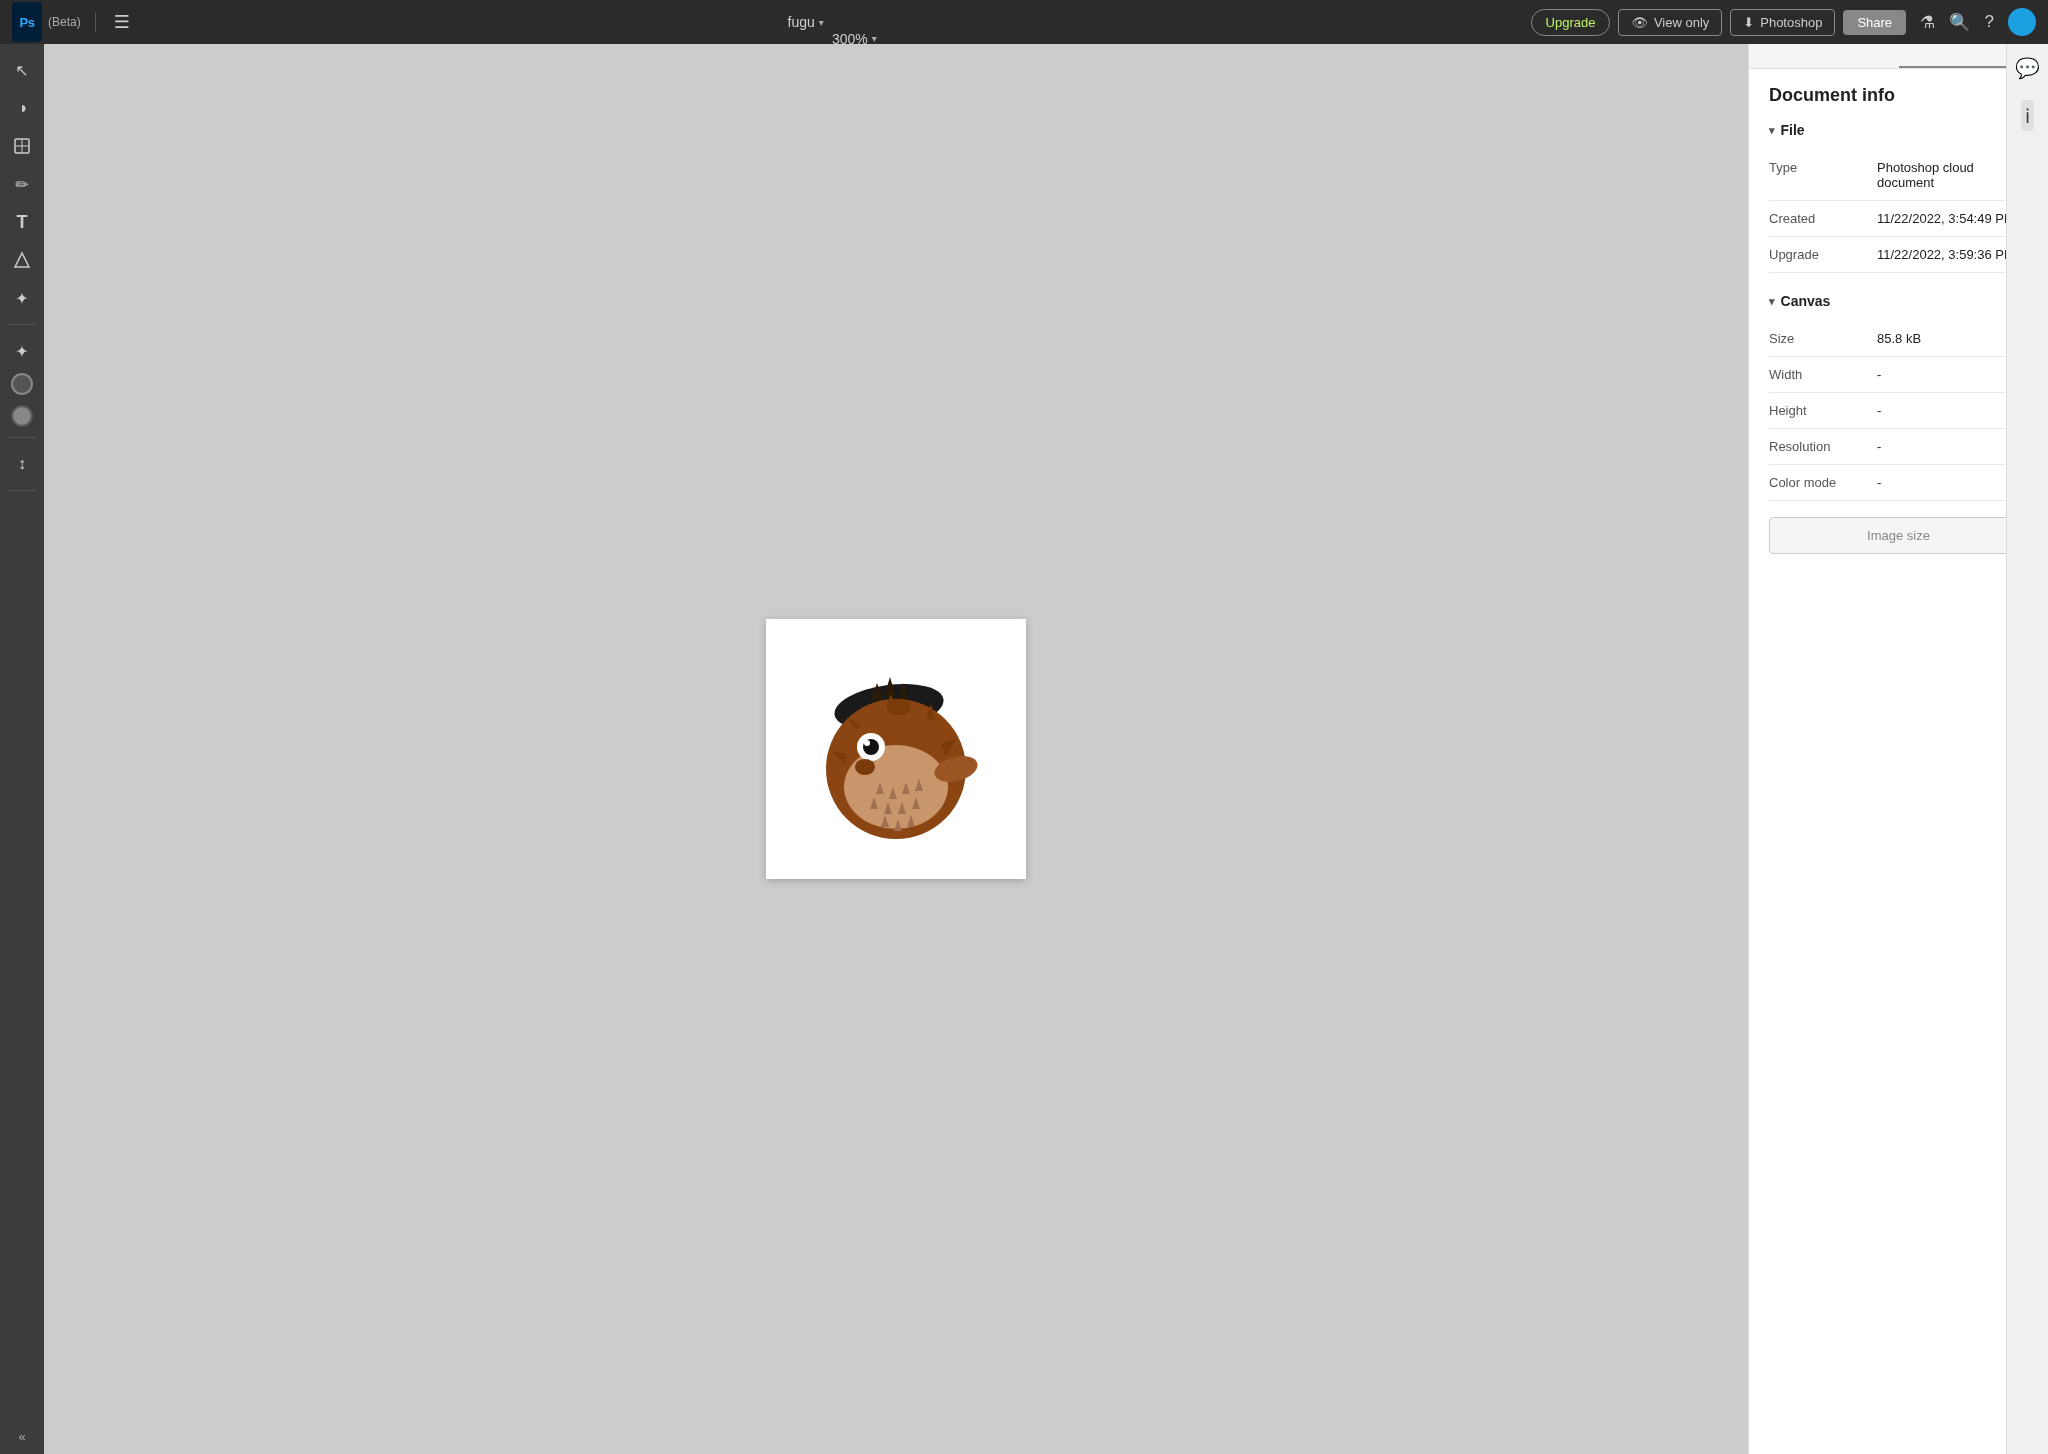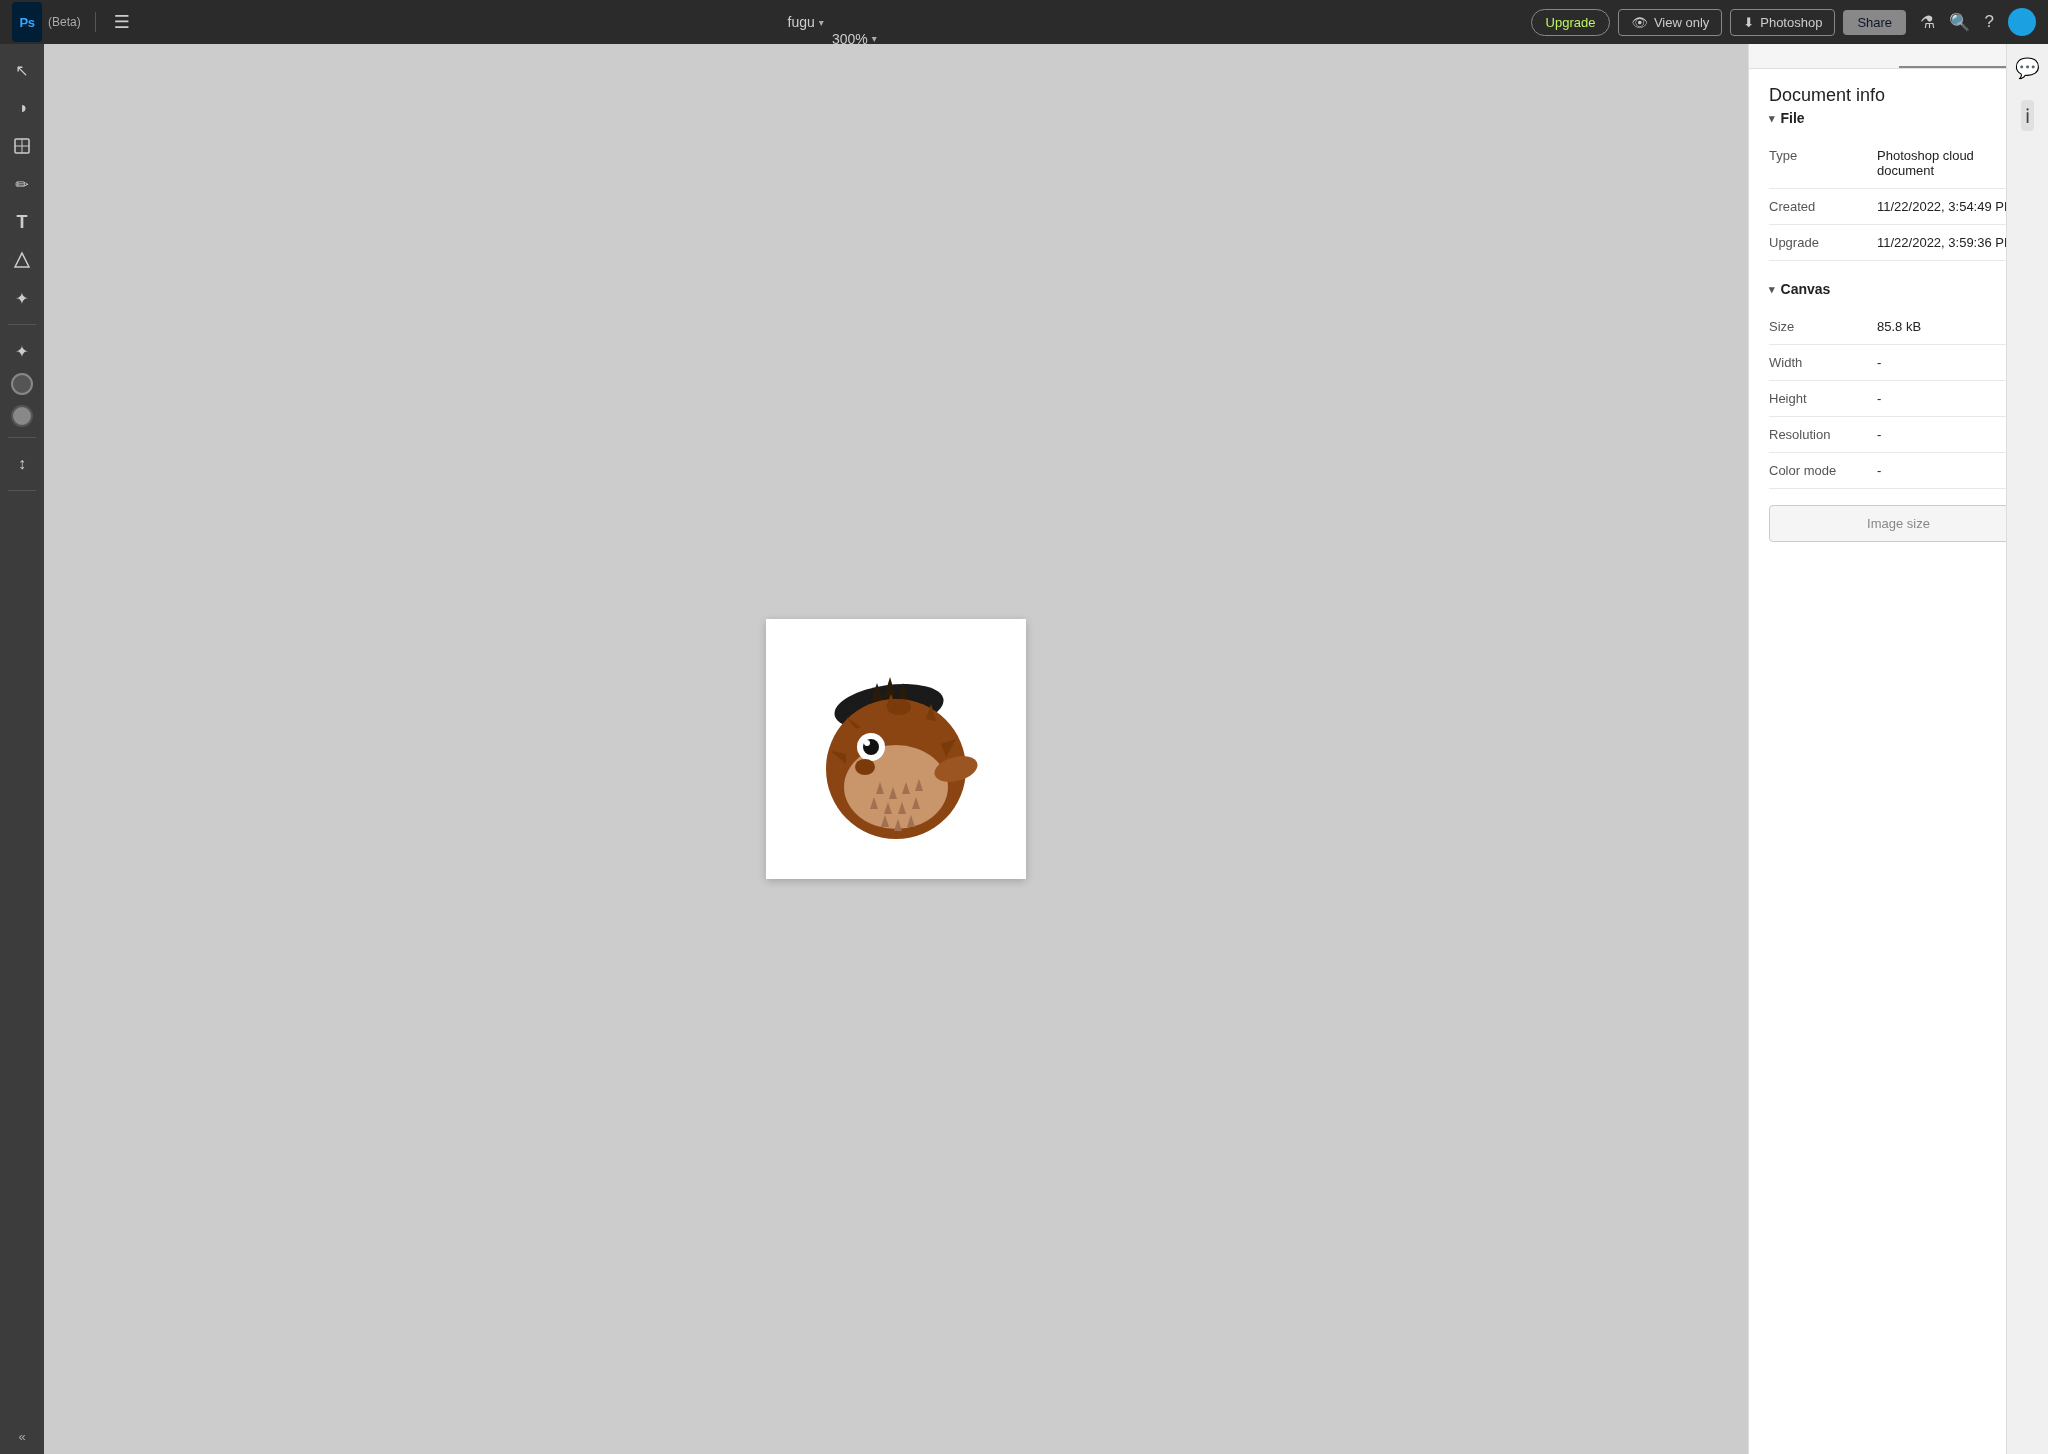--- a/index.html
+++ b/index.html
@@ -33,21 +33,21 @@
       background: transparent; color: #ccc; font-size: 13px; cursor: pointer;
       display: flex; align-items: center; gap: 6px;
     }
     .btn-download {
       border: 1px solid #888; border-radius: 4px; padding: 5px 12px;
       background: transparent; color: #ccc; font-size: 13px; cursor: pointer;
       display: flex; align-items: center; gap: 6px;
     }
     .btn-share {
       border: none; border-radius: 4px; padding: 5px 14px;
-      background: #888; color: #0f172a; font-size: 13px; cursor: pointer;
+      background: #888; color: #ffffff; font-size: 13px; cursor: pointer;
     }
     .topbar-icons { display: flex; align-items: center; gap: 14px; margin-left: 6px; }
     .topbar-icon { color: #ccc; font-size: 17px; cursor: pointer; }
     .avatar {
       width: 28px; height: 28px; border-radius: 50%; background: #1ba0e2;
       display: flex; align-items: center; justify-content: center; font-size: 12px; color: #fff;
     }
 
     
     .main-area { display: flex; flex: 1; overflow: hidden; }
@@ -95,21 +95,21 @@
       display: flex; border-bottom: 1px solid #e0e0e0; background: #f5f5f5;
       padding-top: 6px;
     }
     .panel-tab {
       flex: 1; text-align: center; padding: 8px 0; font-size: 12px;
       color: #666; cursor: pointer; border-bottom: 2px solid transparent;
     }
     .panel-tab.active { border-bottom: 2px solid #888; color: #333; }
 
     .doc-info { padding: 16px 20px; overflow-y: auto; flex: 1; }
-    .doc-info-title { font-size: 18px; font-weight: 400; color: #222; margin-bottom: 4px; }
+    .doc-info-title { font-size: 18px; font-weight: 700; color: #222; margin-bottom: 16px; }
 
     .section-header {
       display: flex; align-items: center; gap: 6px;
       font-size: 14px; font-weight: 600; color: #222;
       margin-bottom: 12px; cursor: pointer;
     }
     .section-chevron { font-size: 11px; color: #555; }
 
     .info-row {
       display: flex; align-items: flex-start; padding: 10px 0;

